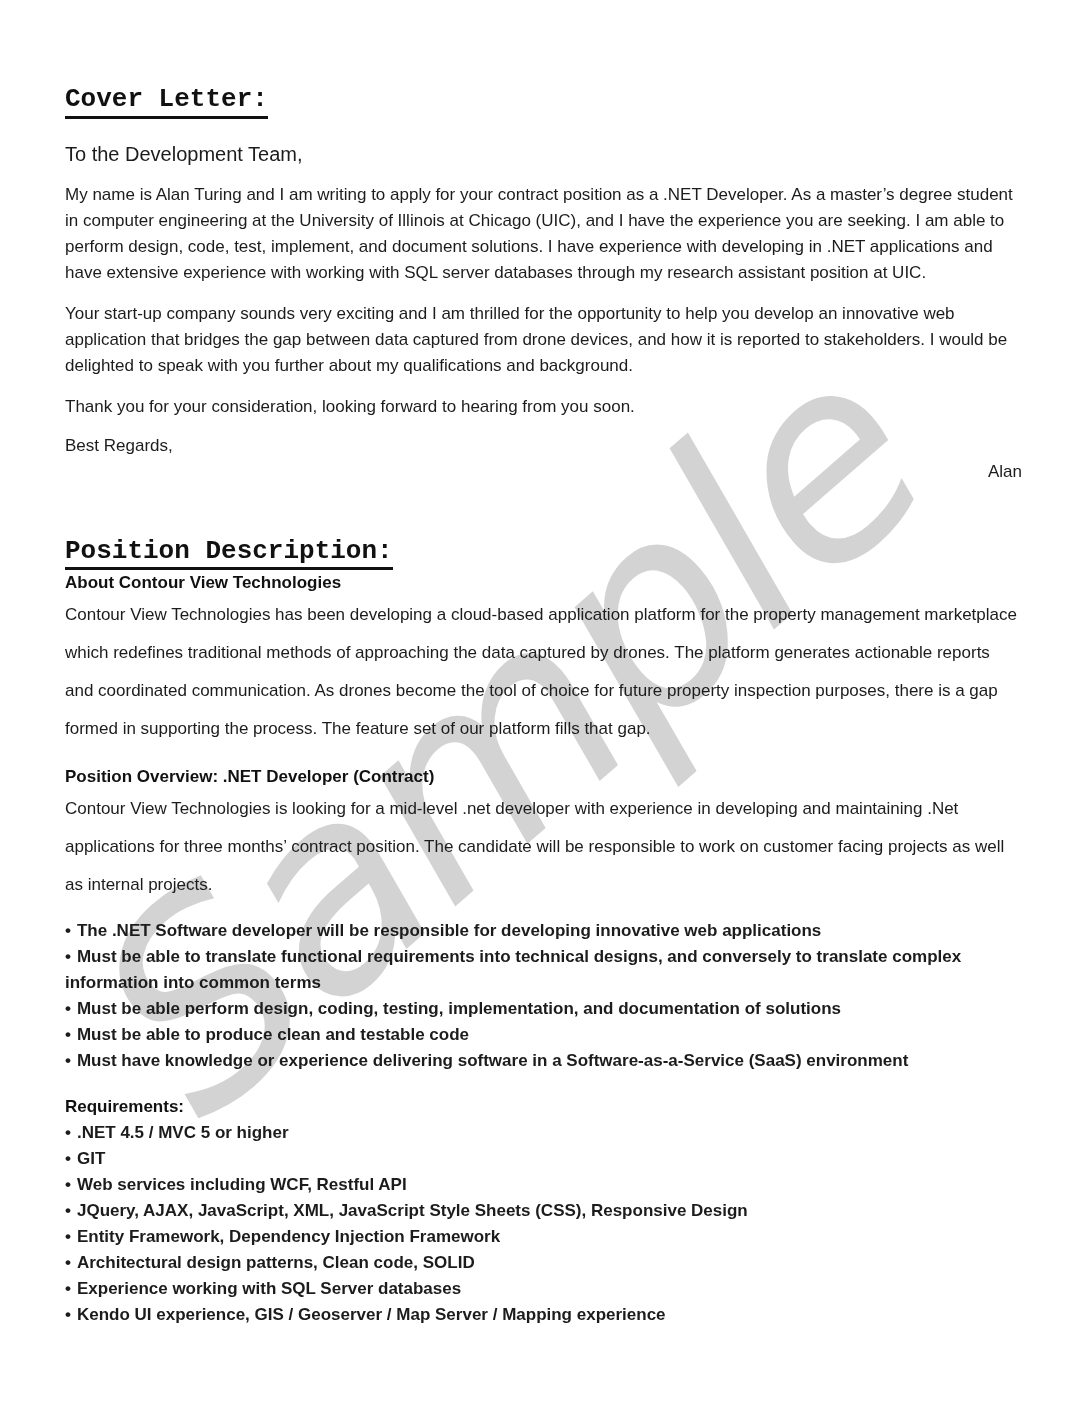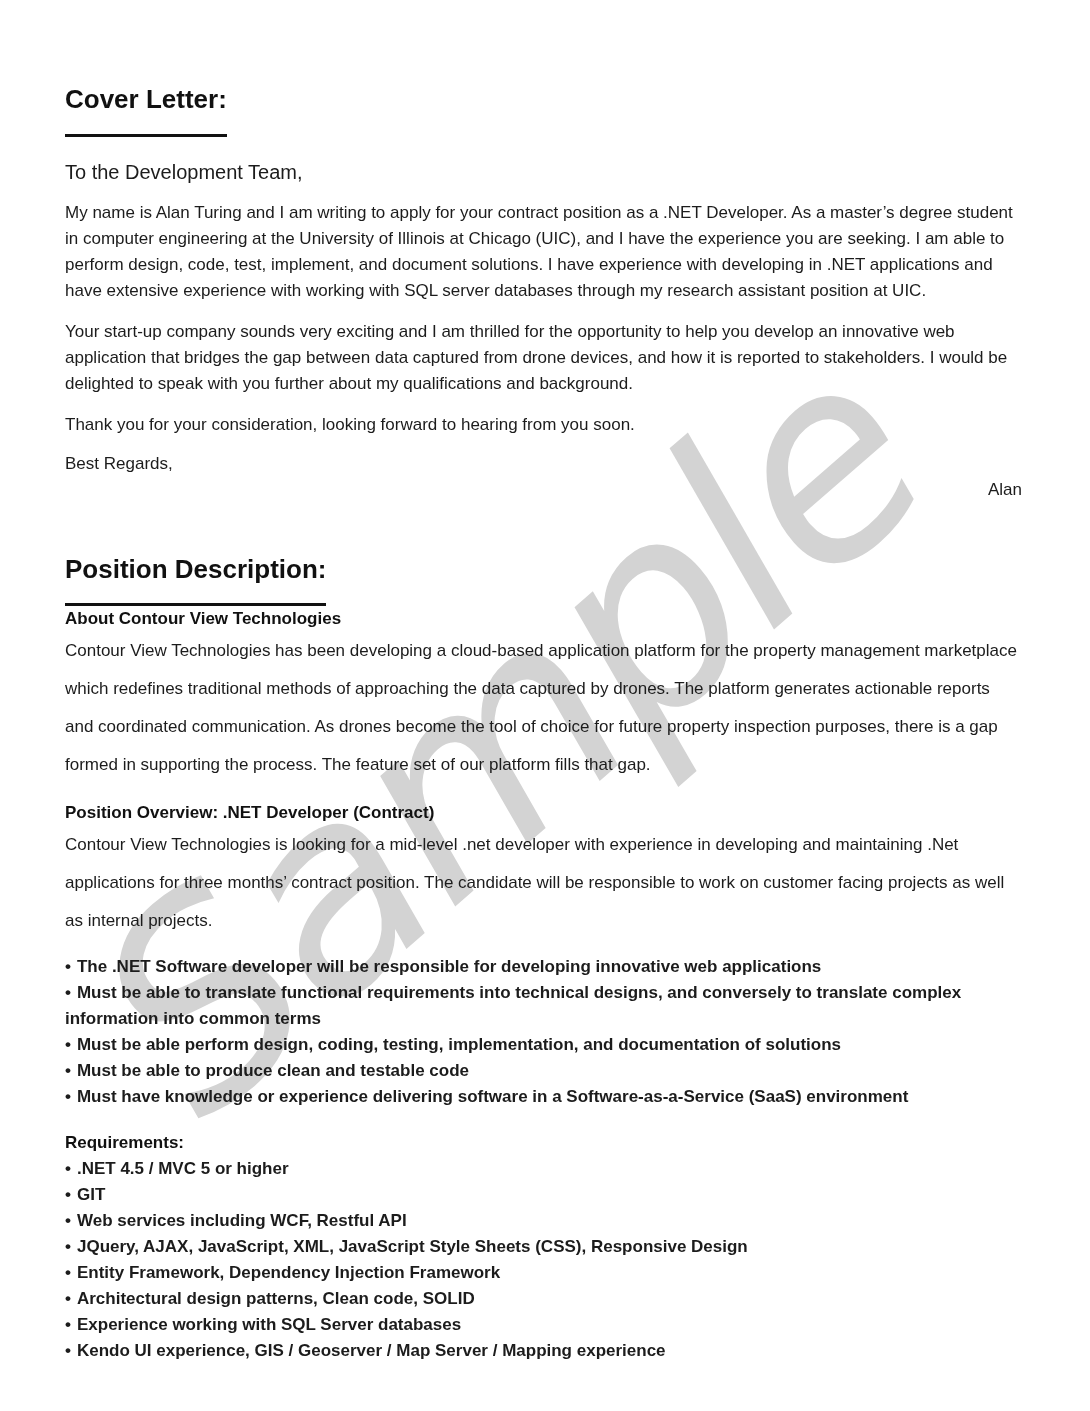--- a/index.html
+++ b/index.html
@@ -30,23 +30,24 @@
     position: relative;
     z-index: 1;
     padding: 85px 68px 0 65px;
   }
   .section-heading {
     display: inline-block;
     font-size: 26px;
     font-weight: bold;
     color: #111111;
     border-bottom: 3px solid #111111;
-    padding-bottom: 20px;
+    padding-bottom: 2px;
     line-height: 1.1;
     margin: 0;
+    font-family: Liberation Mono, monospace;
   }
   .salutation   { margin: 22px 0 0 0; font-size: 20px; line-height: 26px; }
   .paragraphs p { margin: 15px 0 0 0; font-size: 17px; line-height: 26px; }
   .closing      { margin: 13px 0 0 0; font-size: 17px; line-height: 26px; }
   .signature    { margin: 0;          font-size: 17px; line-height: 26px; text-align: right; }
   .pd-heading-wrap { margin-top: 52px; }
   .subhead {
     margin: 0;
     font-size: 17px;
     font-weight: bold;

